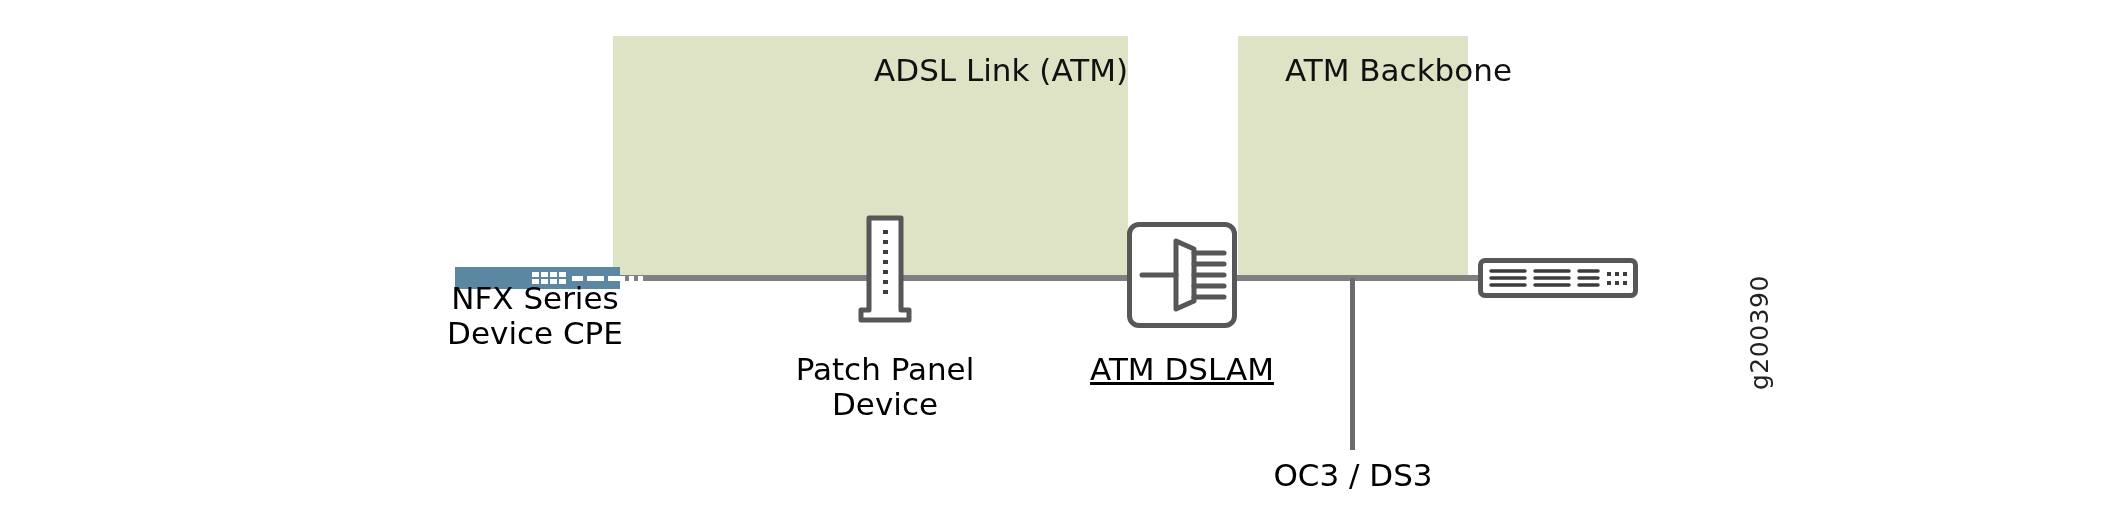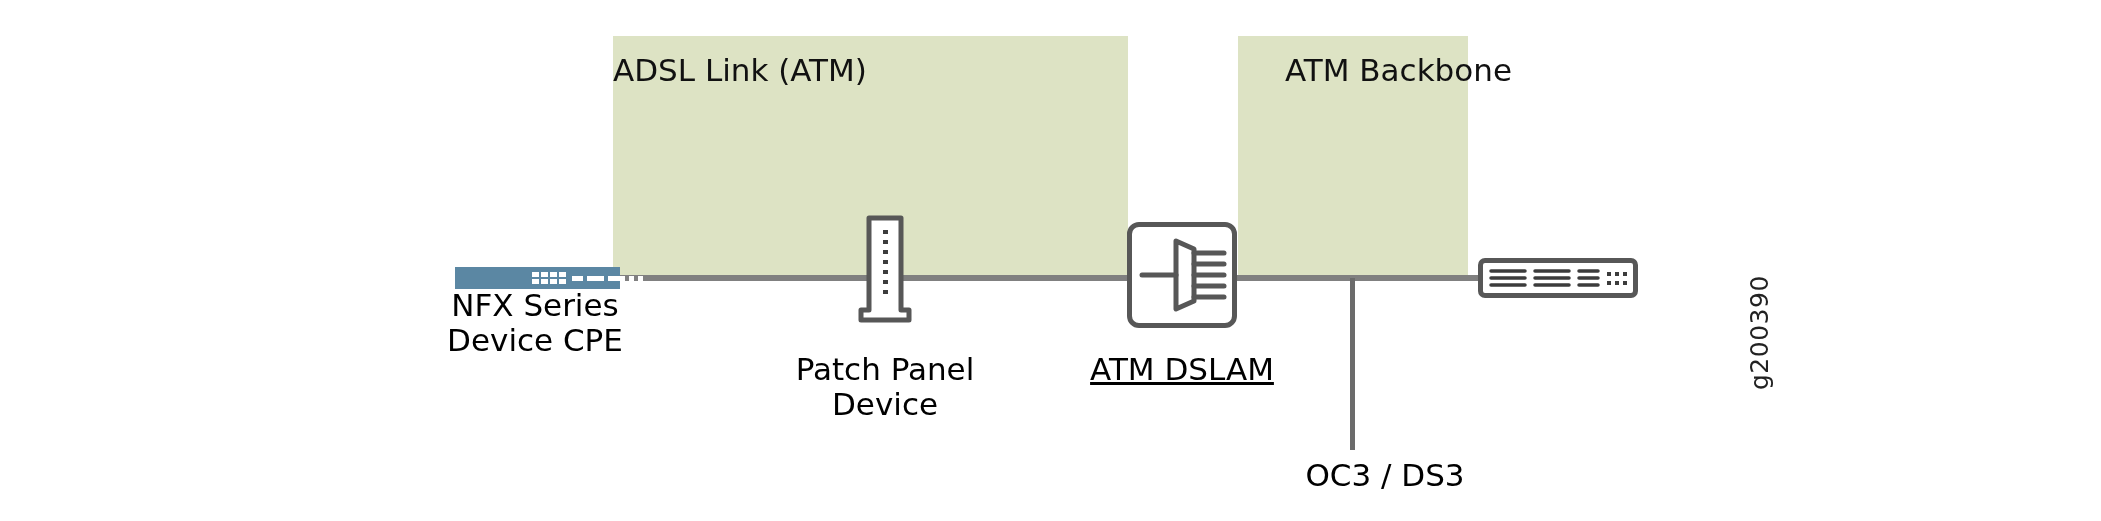--- a/index.html
+++ b/index.html
@@ -29,21 +29,21 @@
   #zone-adsl  { left: 613px;  top: 36px; width: 515px; height: 242px; }
   #zone-atm   { left: 1238px; top: 36px; width: 230px; height: 242px; }
 
   .zone-label {
     position: absolute;
     font-size: 31px;
     line-height: 1;
     color: #111111;
     white-space: nowrap;
   }
-  #label-adsl { left: 613px; top: 55px; width: 515px; text-align: left; }
+  #label-adsl { left: 613px; top: 55px; width: 515px; text-align: right; }
   #label-atm  { left: 1253px; top: 55px; text-align: left; margin-left: 32px; }
 
   
   #trunk {
     position: absolute;
     left: 618px;
     top: 275px;
     width: 876px;
     height: 6px;
     background: #808080;
@@ -51,21 +51,21 @@
   #oc3-drop {
     position: absolute;
     left: 1350px;
     top: 278px;
     width: 5px;
     height: 172px;
     background: #6b6b6b;
   }
   #oc3-label {
     position: absolute;
-    left: 1260px;
+    left: 1228px;
     top: 460px;
     width: 250px;
     text-align: center;
     font-size: 31px;
     line-height: 1;
     white-space: nowrap;
   }
 
   
   #nfx-device {
@@ -132,21 +132,21 @@
 
   
   .caption {
     position: absolute;
     font-size: 31px;
     line-height: 1.12;
     color: #000000;
     text-align: center;
     white-space: pre-line;
   }
-  #cap-nfx   { left: 400px;  top: 288px; width: 270px; }
+  #cap-nfx   { left: 400px;  top: 281px; width: 270px; }
   #cap-patch { left: 755px;  top: 352px; width: 260px; text-align: center; }
   #cap-dslam { left: 1052px; top: 352px; width: 260px; text-decoration: underline; }
   #cap-bras  { left: 1388px; top: 305px; width: 340px; }
 
   
   #watermark {
     position: absolute;
     left: 1745px;
     top: 390px;
     font-size: 25px;

